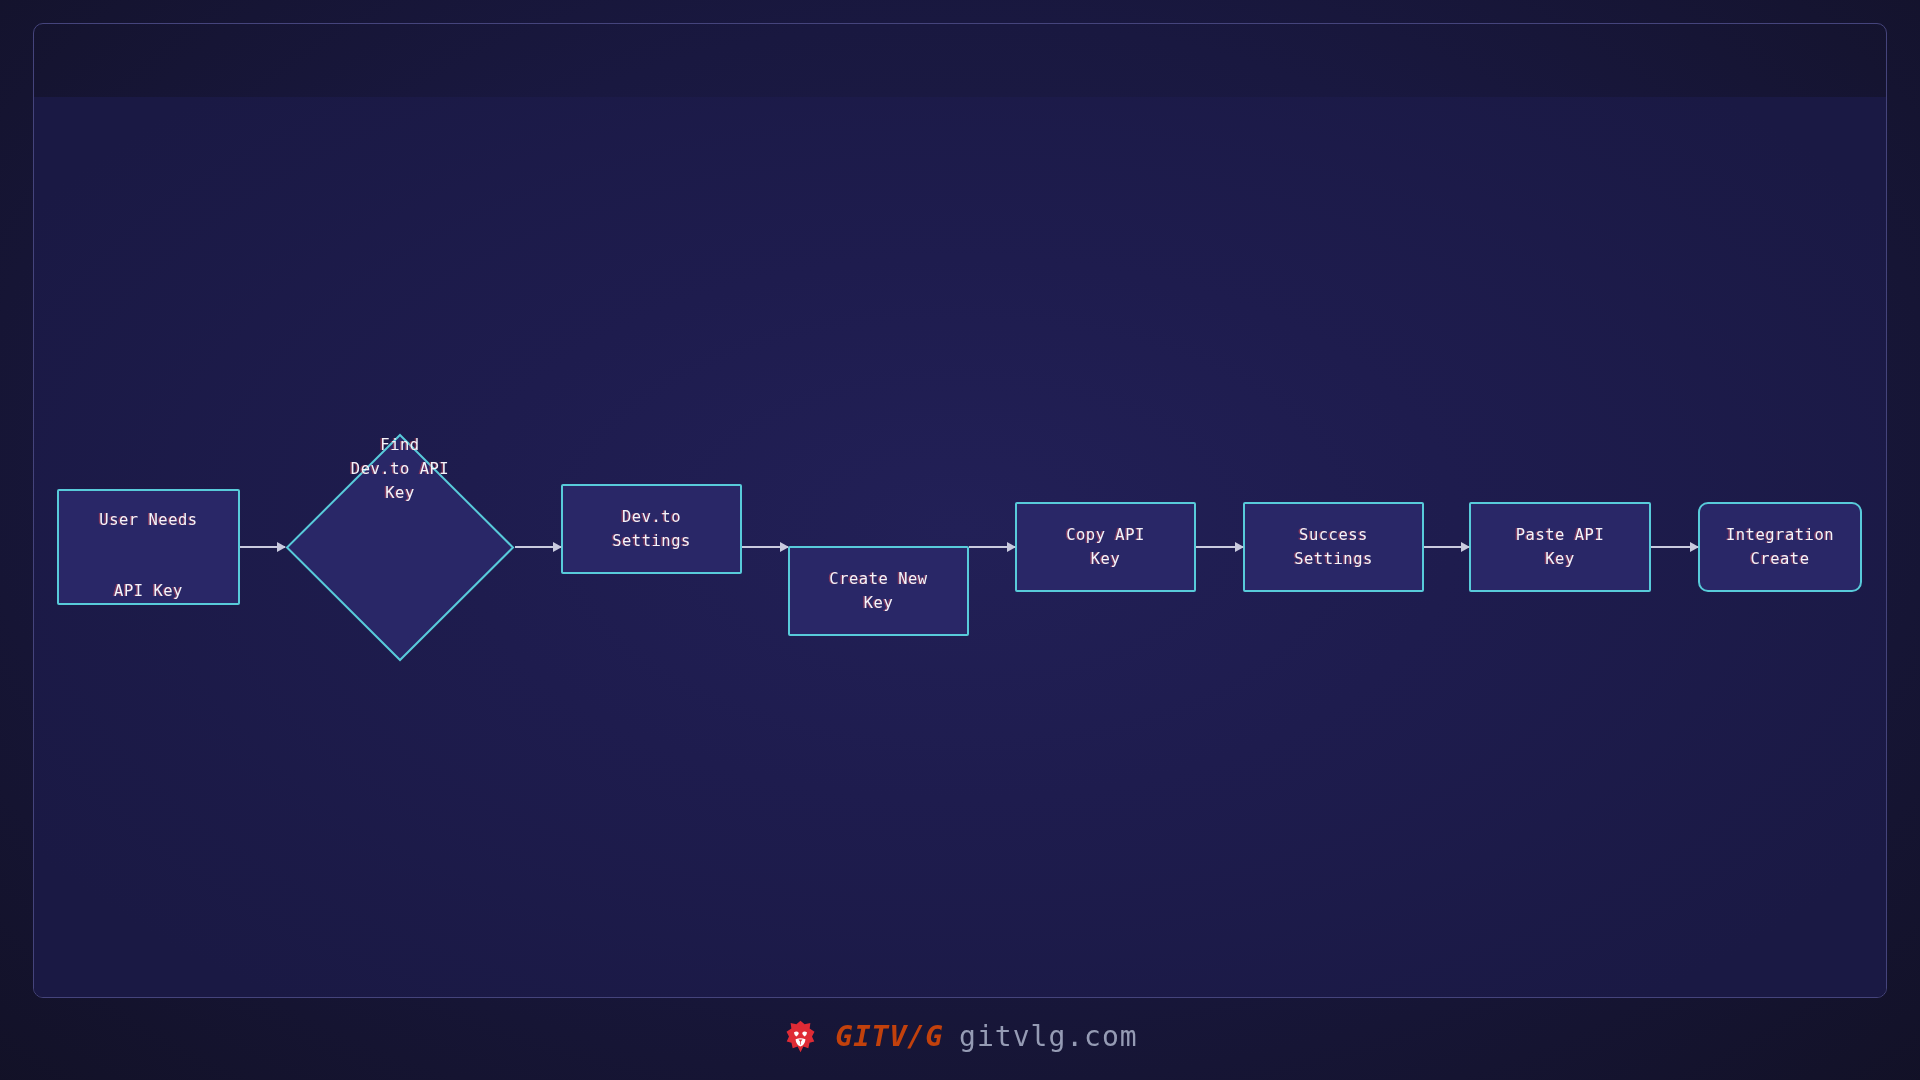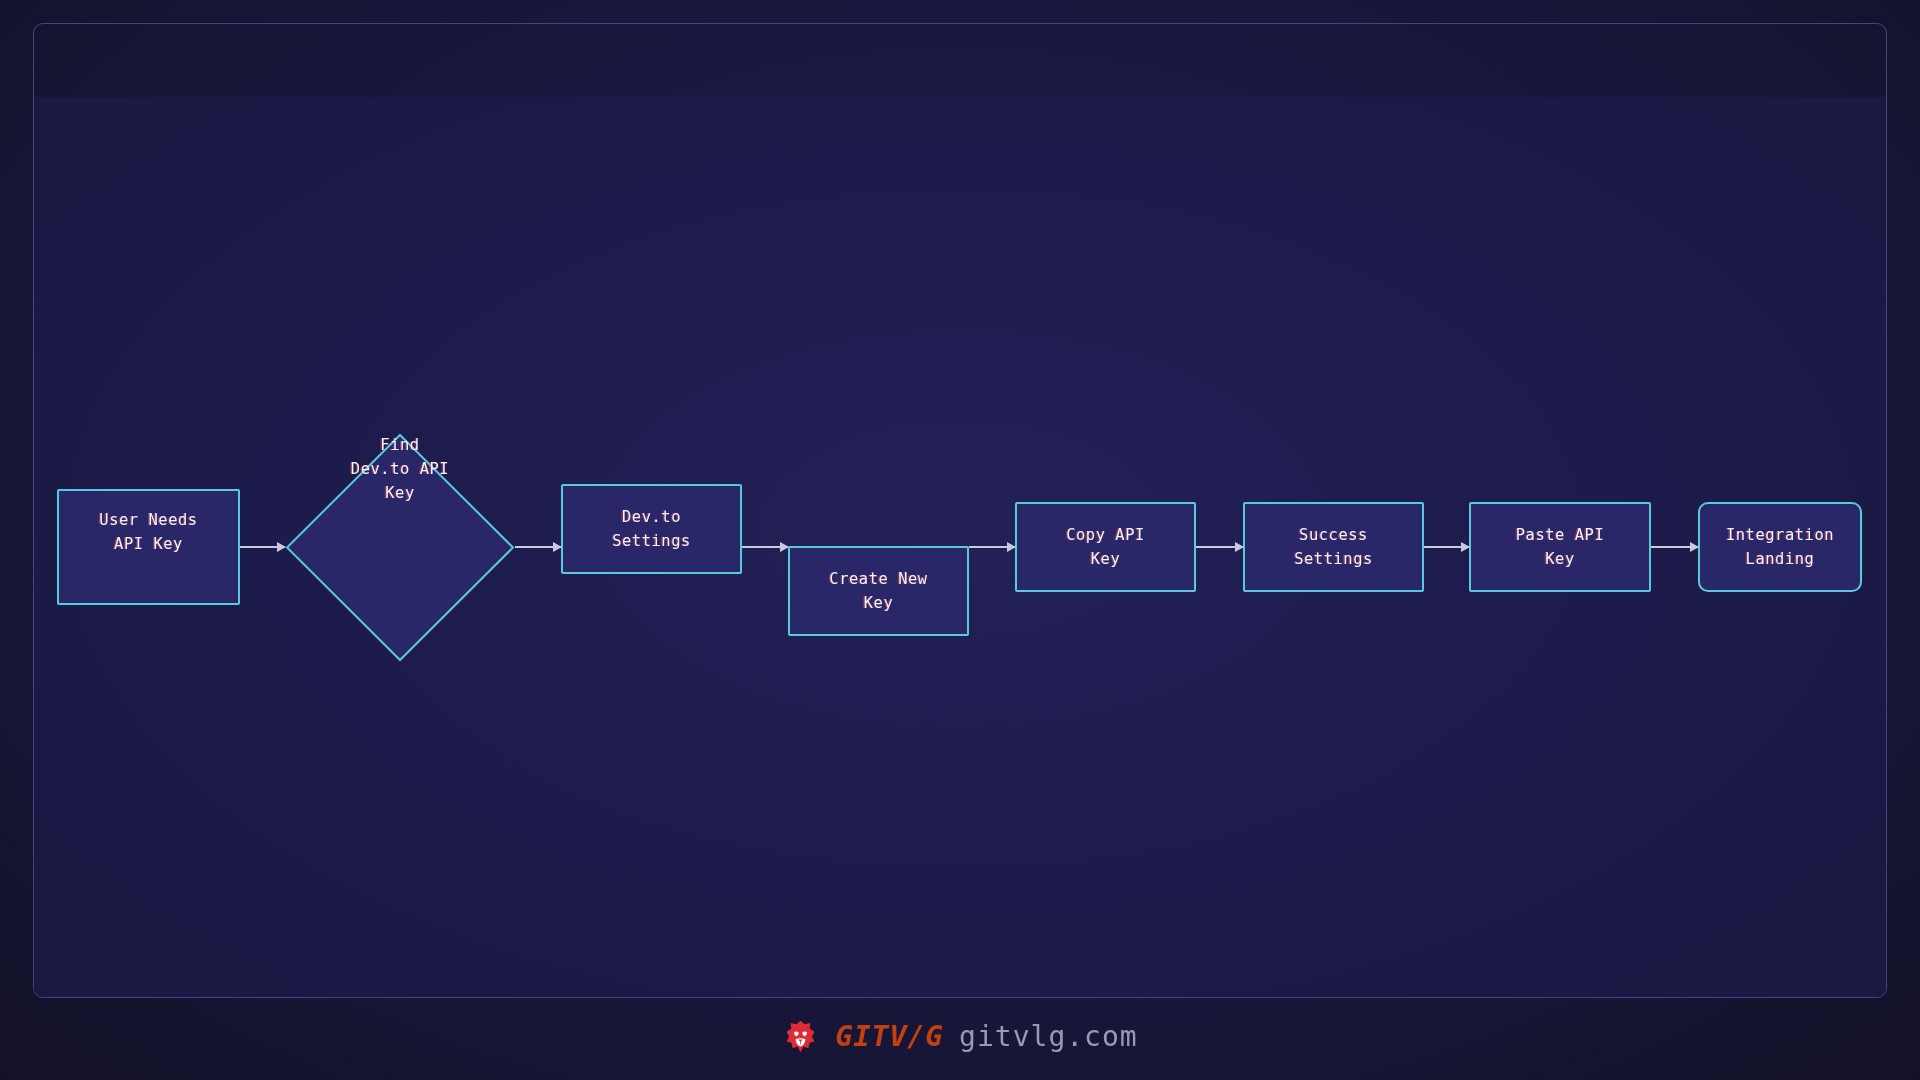--- a/index.html
+++ b/index.html
@@ -40,21 +40,21 @@
   .node {
     position: absolute; box-sizing: border-box;
     background: var(--node-fill, #292767);
     border: 2px solid var(--node-border, #58cbda);
     border-radius: 2px;
     display: flex; flex-direction: column; justify-content: center; align-items: center;
     text-align: center;
     color: #f4f4fa; font-size: 15.5px; line-height: 24px; letter-spacing: 0.5px;
     text-shadow: -1.5px 0 0 rgba(255, 80, 80, 0.40);
   }
-  .node.start { justify-content: flex-start; padding-top: 17px; }
+  .node.start { justify-content: space-between; padding-top: 17px; }
   .node.terminal { border-radius: 10px; }
 
   .diamond-wrap { position: absolute; }
   .diamond-wrap svg { display: block; }
   .diamond-wrap .diamond-label {
     position: absolute; inset: 0;
     display: flex; flex-direction: column; align-items: center;
     text-align: center;
     color: #f4f4fa; font-size: 15.5px; line-height: 24px; letter-spacing: 0.5px;
     text-shadow: -1.5px 0 0 rgba(255, 80, 80, 0.40);
@@ -130,21 +130,21 @@
         <span>Settings</span>
       </div>
 
       <div class="node" style="left:1435px; top:405px; width:182px; height:90px;">
         <span>Paste API</span>
         <span>Key</span>
       </div>
 
       <div class="node terminal" style="left:1664px; top:405px; width:164px; height:90px;">
         <span>Integration</span>
-        <span>Landing</span>
+        <span>Create</span>
       </div>
 
       <div class="arrow" style="left:206px;  top:449px; width:45px;"></div>
       <div class="arrow" style="left:481px;  top:449px; width:46px;"></div>
       <div class="arrow" style="left:708px;  top:449px; width:46px;"></div>
       <div class="arrow" style="left:935px;  top:449px; width:46px;"></div>
       <div class="arrow" style="left:1162px; top:449px; width:47px;"></div>
       <div class="arrow" style="left:1390px; top:449px; width:45px;"></div>
       <div class="arrow" style="left:1617px; top:449px; width:47px;"></div>
 

